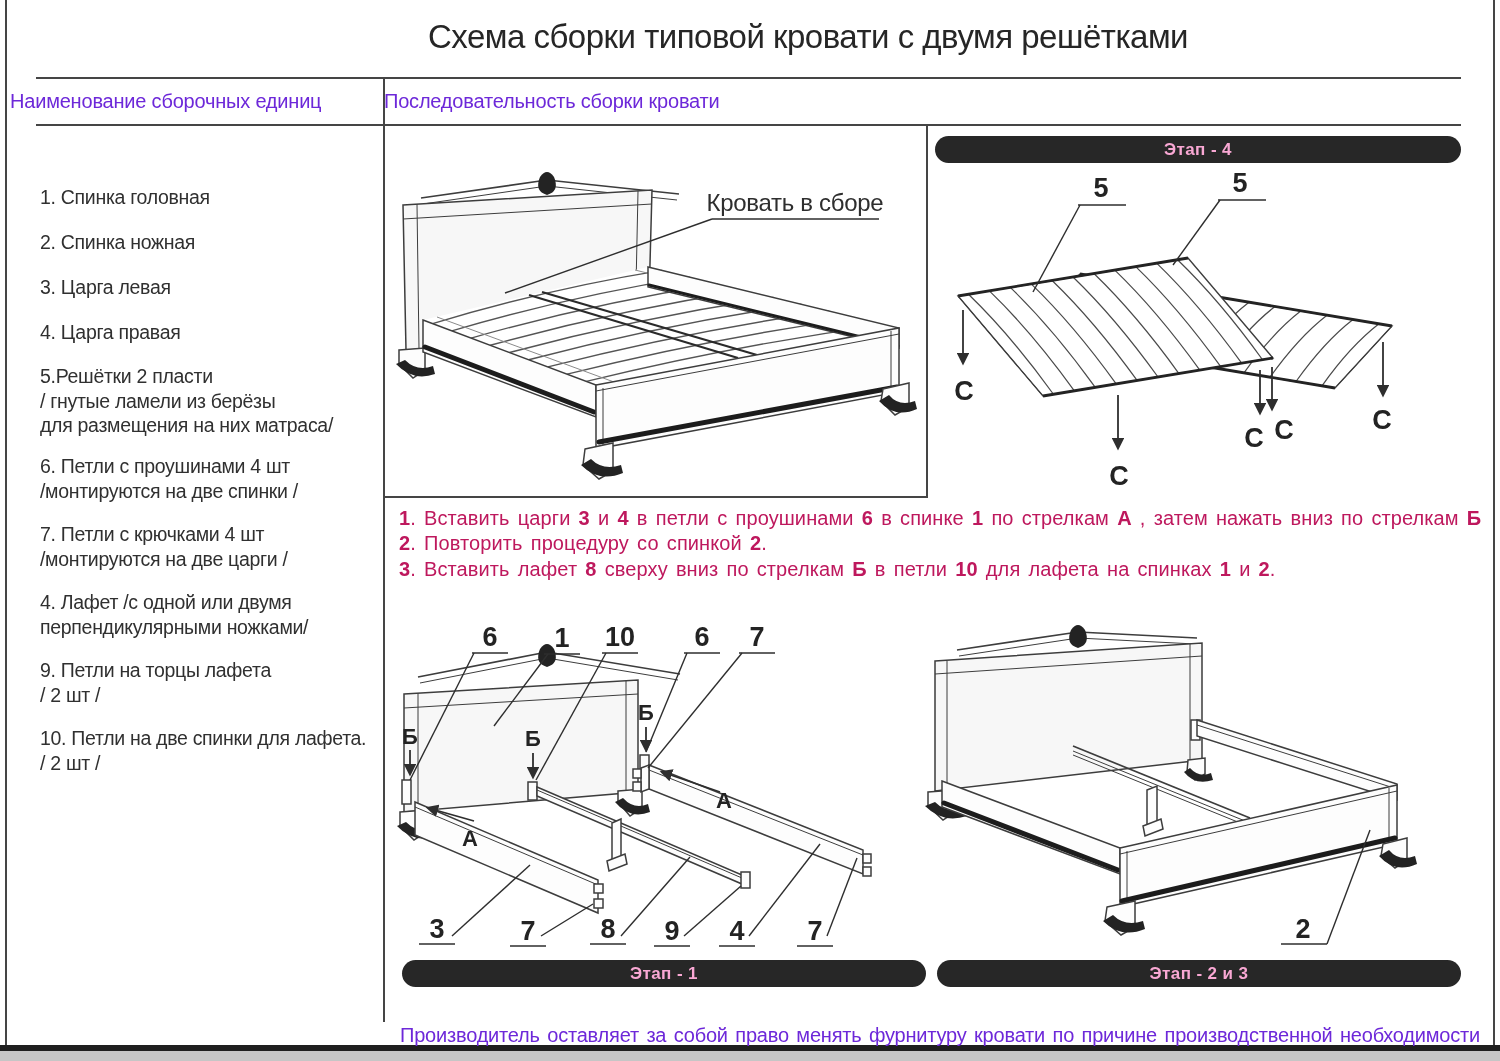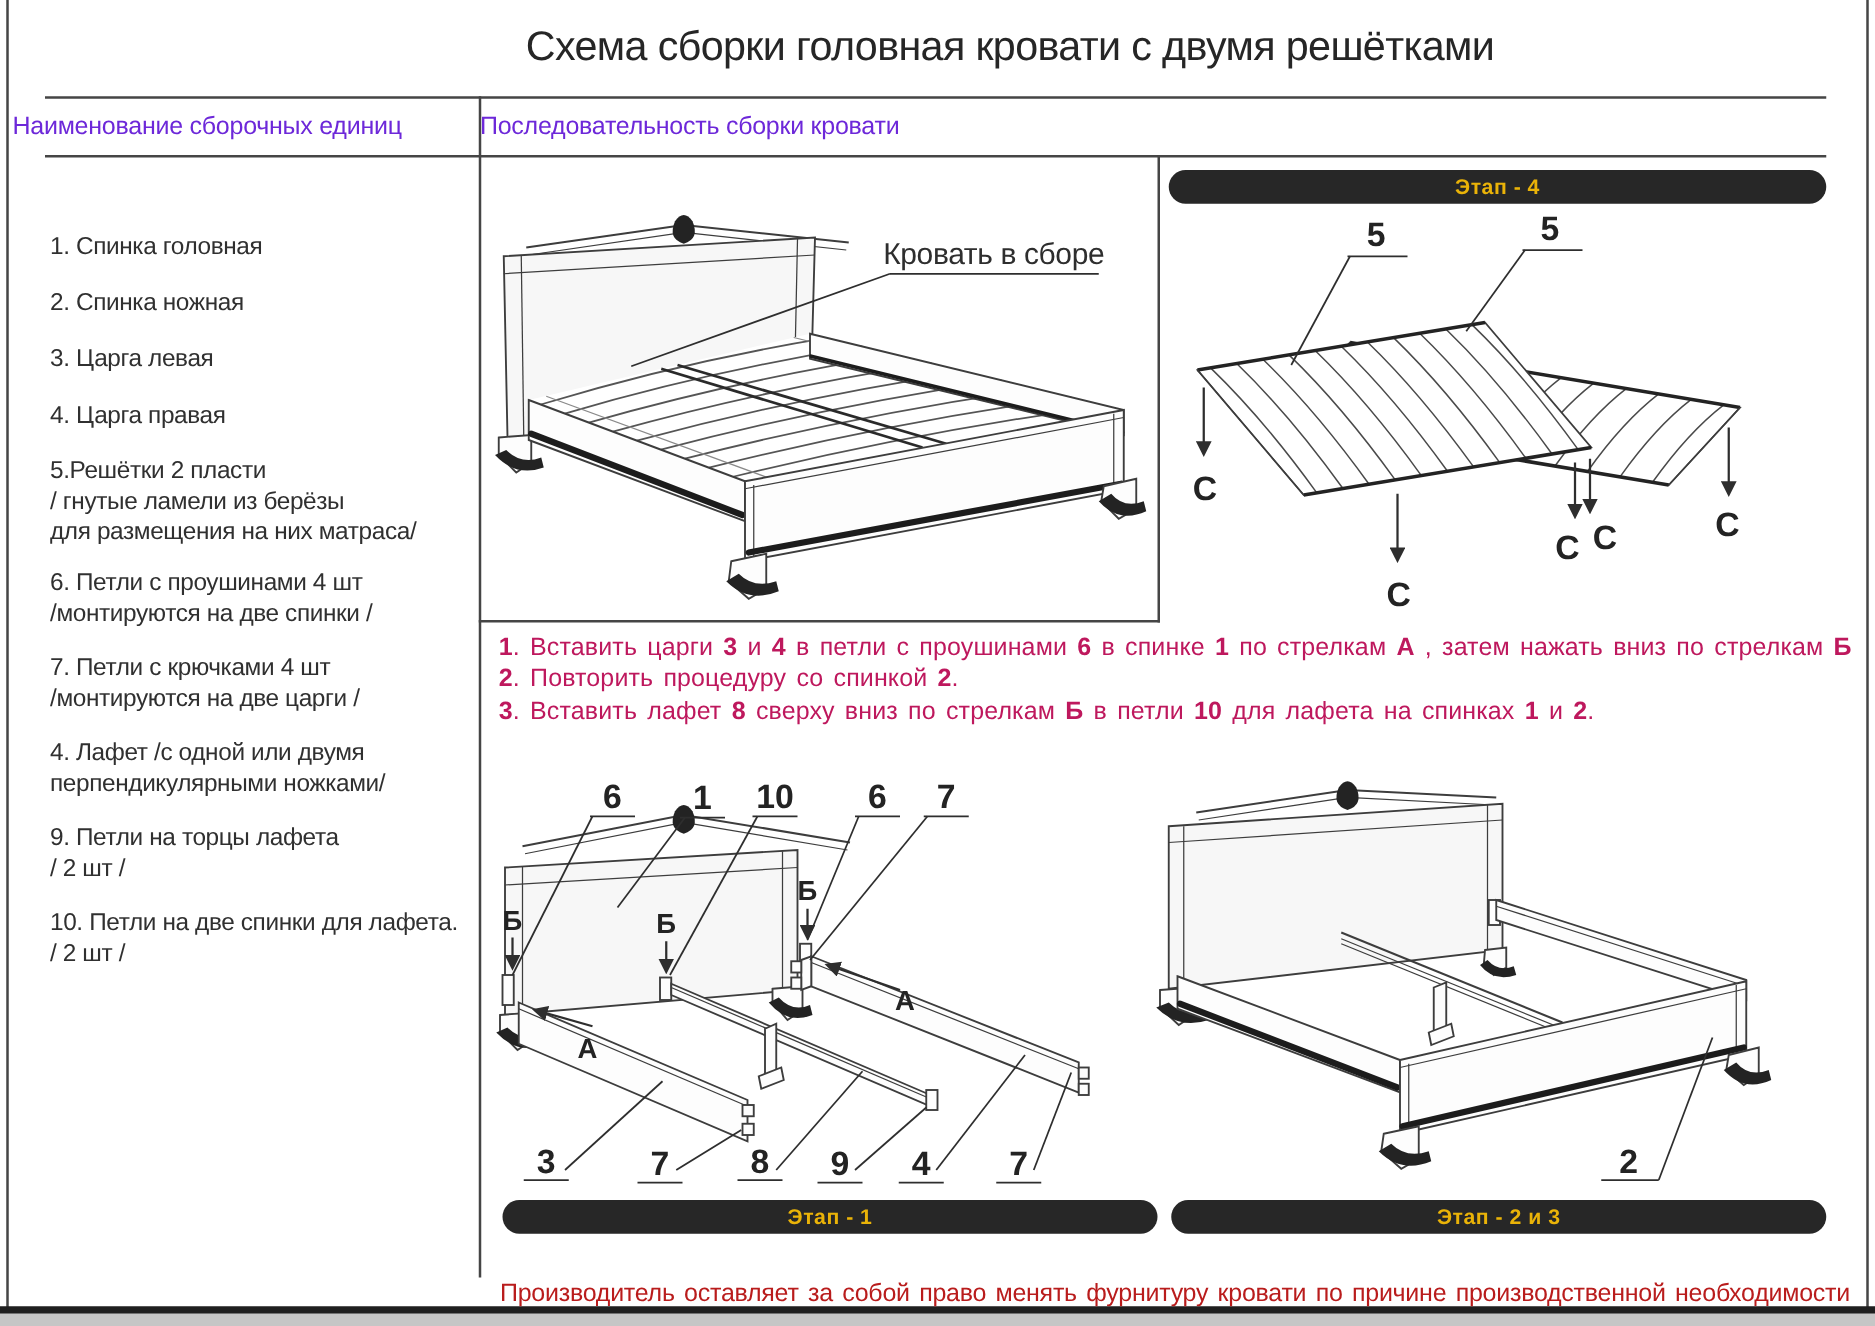--- a/index.html
+++ b/index.html
@@ -13,26 +13,26 @@
   .col-header{position:absolute;top:90px;font-size:20px;text-align:left;letter-spacing:-0.2px;color:#6d28d9;}
   #parts-list{position:absolute;left:40px;top:0;width:342px;}
   .part-item{position:absolute;left:0;width:342px;font-size:19.5px;line-height:24.5px;
              letter-spacing:-0.3px;color:#303030;}
   .part-item:nth-child(1){top:185px}.part-item:nth-child(2){top:230px}
   .part-item:nth-child(3){top:275px}.part-item:nth-child(4){top:320px}
   .part-item:nth-child(5){top:364px}.part-item:nth-child(6){top:454px}
   .part-item:nth-child(7){top:522px}.part-item:nth-child(8){top:590px}
   .part-item:nth-child(9){top:658px}.part-item:nth-child(10){top:726px}
   .pill{position:absolute;height:27px;background:#272727;border-radius:14px;
-        color:#eab308;font-size:17px;font-weight:bold;text-align:center;line-height:27px;
+        color:#f9a8d4;font-size:17px;font-weight:bold;text-align:center;line-height:27px;
         letter-spacing:0.4px;}
   #instructions{position:absolute;left:399px;top:506px;width:1070px;}
   .instr-line{font-size:20px;line-height:25.4px;letter-spacing:0.1px;word-spacing:2.5px;color:#be185d;white-space:nowrap;}
   .instr-line .bold{font-weight:bold;}
-  .footer{position:absolute;left:400px;top:1024px;width:1080px;font-size:20px;color:#b91c1c;
+  .footer{position:absolute;left:400px;top:1024px;width:1080px;font-size:20px;color:#6d28d9;
           text-align:justify;text-align-last:justify;letter-spacing:-0.2px;}
   svg{position:absolute;overflow:visible;}
   svg text{font-family:"Liberation Sans",sans-serif;}
   .ln{stroke:#3d3d3d;stroke-width:1.7;fill:none;}
   .thin{stroke-width:1;}
   .panel{fill:#f7f7f7;stroke:#3d3d3d;stroke-width:1.5;}
   .panelw{fill:#fdfdfd;stroke:#3d3d3d;stroke-width:1.5;}
   .latt{fill:#ffffff;stroke:#3d3d3d;stroke-width:1.4;}
   .rail{stroke:#232323;stroke-width:2.8;fill:none;}
   .dark{fill:#232323;stroke:none;}
@@ -43,21 +43,21 @@
   .co{font-size:27px;font-weight:bold;fill:#232323;text-anchor:middle;}
   .lt{font-size:22px;font-weight:bold;fill:#232323;text-anchor:middle;}
   .cbig{font-size:27px;font-weight:bold;fill:#232323;text-anchor:middle;}
   .lbl{font-size:24px;fill:#2e2e2e;text-anchor:middle;letter-spacing:-0.3px;}
 </style>
 </head>
 <body>
 
 <div class="page">
 
-  <div class="title"><span class="b">Схема сборки</span><span> головная </span><span class="b">кровати</span><span> с двумя решётками</span></div>
+  <div class="title"><span class="b">Схема сборки</span><span> типовой </span><span class="b">кровати</span><span> с двумя решётками</span></div>
 
   <div class="hline" style="left:36px;top:77px;width:1425px;height:2px"></div>
   <div class="hline" style="left:36px;top:124px;width:1425px;height:2px"></div>
   <div class="vline" style="left:383px;top:77px;width:2px;height:945px"></div>
   <div class="vline" style="left:926px;top:124px;width:2px;height:374px"></div>
   <div class="hline" style="left:383px;top:496px;width:545px;height:2px"></div>
   <div class="vline" style="left:5px;top:0;width:2px;height:1046px"></div>
   <div class="vline" style="left:1493px;top:0;width:2px;height:1046px"></div>
   <div class="abs" style="left:0;top:1045px;width:1500px;height:6px;background:#1f1f1f"></div>
   <div class="abs" style="left:0;top:1051px;width:1500px;height:10px;background:#c6c6c6"></div>

